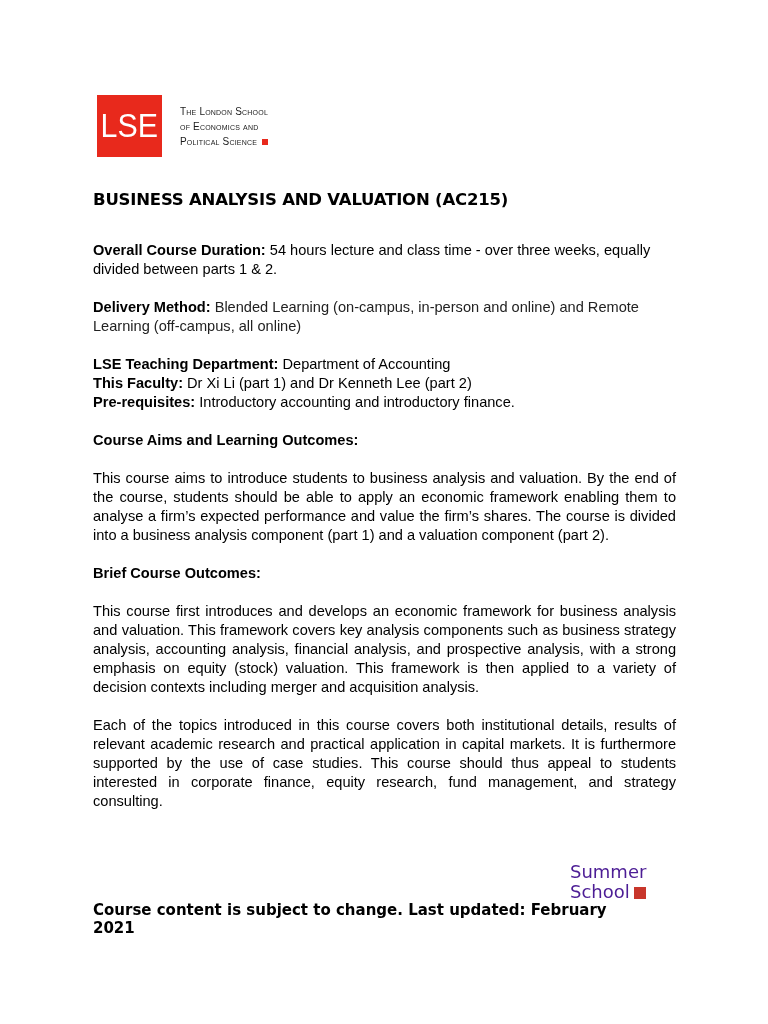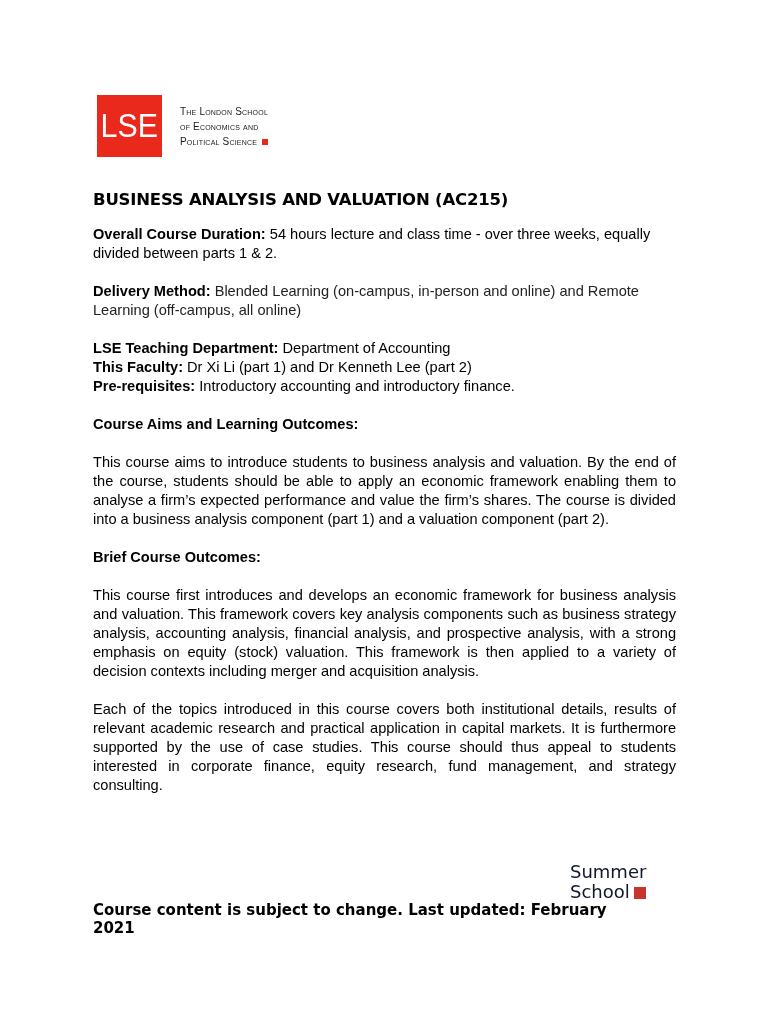--- a/index.html
+++ b/index.html
@@ -9,30 +9,30 @@
     
     .logo { position: absolute; left: 97px; top: 95px; display: flex; align-items: center; }
     .logo-box { width: 65px; height: 62px; background: #e8291c; display: flex; align-items: center; justify-content: center; }
     .logo-box span { color: #fff; font-family: "Liberation Sans", sans-serif; font-size: 33px; letter-spacing: 0px; font-weight: normal; transform: scaleX(0.92); }
     .logo-text { margin-left: 18px; font-family: "Liberation Sans", sans-serif; font-size: 10px; line-height: 15px; color: #1a1a1a; font-variant: small-caps; letter-spacing: 0.2px; }
     .logo-text .line { display: block; white-space: nowrap; }
     .logo-square { display: inline-block; width: 6px; height: 6px; background: #e8291c; margin-left: 5px; vertical-align: 0px; }
 
     
     .content { position: absolute; left: 93px; top: 190px; width: 583px; font-family: "Liberation Sans", sans-serif; font-size: 14.6px; line-height: 19px; }
-    .title { font-family: "DejaVu Sans", sans-serif; font-weight: bold; font-size: 16.5px; margin: 0 0 16px 0; letter-spacing: -0.2px; }
+    .title { font-family: "DejaVu Sans", sans-serif; font-weight: bold; font-size: 16.5px; margin: 0 0 32px 0; letter-spacing: -0.2px; }
     p { margin: 0; }
     .gap { height: 19px; }
     .justify { text-align: justify; }
     b { font-weight: bold; }
     .light { color: #222; }
 
     
     .footer-note { position: absolute; left: 93px; top: 901px; font-family: "DejaVu Sans", sans-serif; font-weight: bold; font-size: 15px; }
-    .summer-logo { position: absolute; left: 570px; top: 862px; font-family: "DejaVu Sans", sans-serif; font-size: 18px; line-height: 20px; color: #0f172a; }
+    .summer-logo { position: absolute; left: 570px; top: 862px; font-family: "DejaVu Sans", sans-serif; font-size: 18px; line-height: 20px; color: #4c1d95; }
     .summer-logo .sq { display: inline-block; width: 12px; height: 12px; background: #c8362b; margin-left: 4px; vertical-align: -1px; }
   </style>
 </head>
 <body>
 
 <div class="page">
 
   <div class="logo">
     <div class="logo-box">
       <span>LSE</span>

